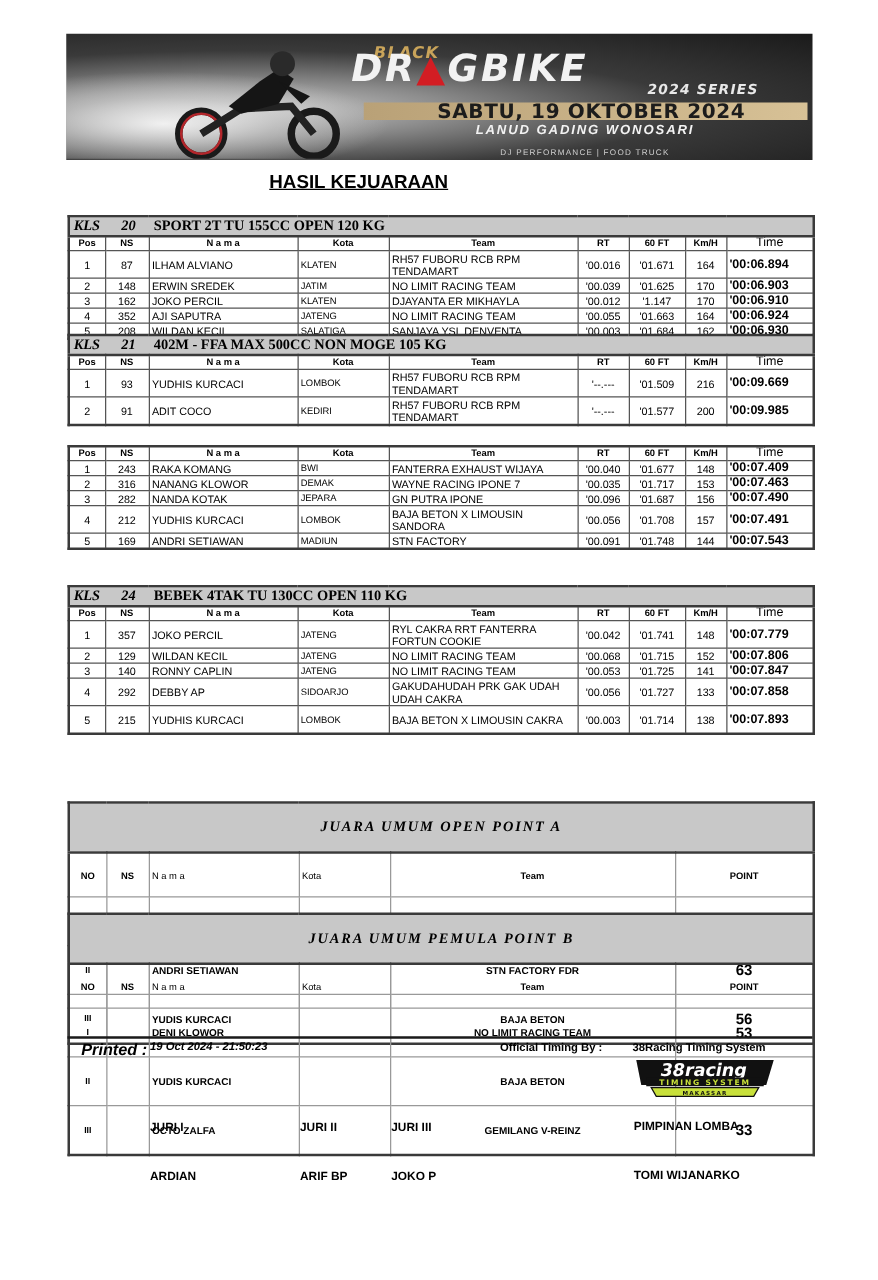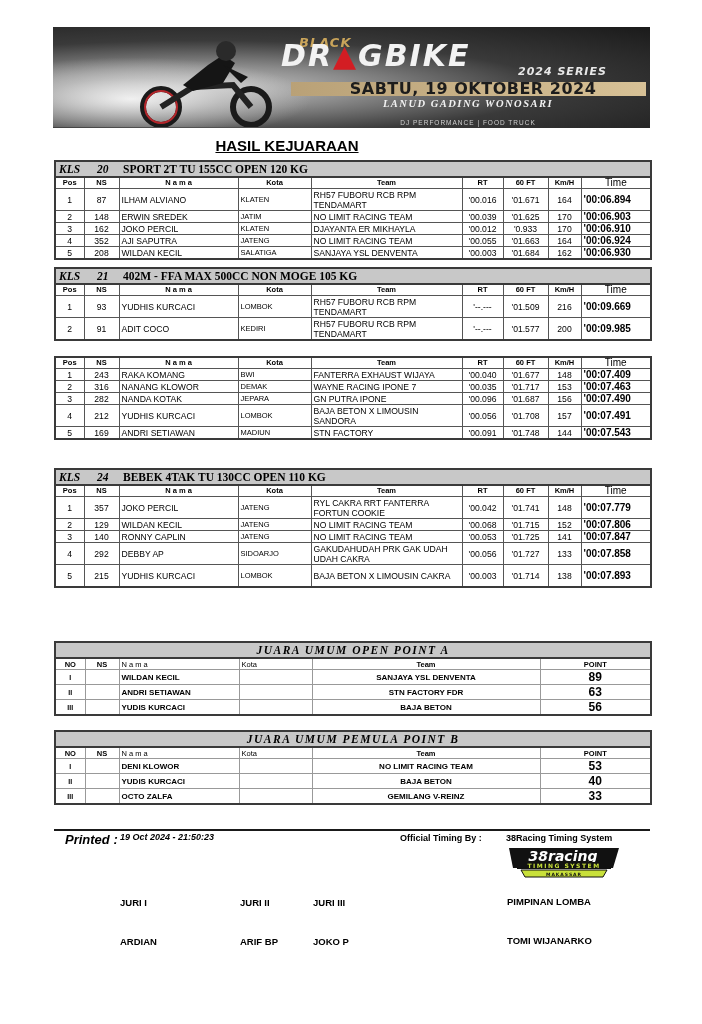--- a/index.html
+++ b/index.html
@@ -14,21 +14,21 @@
   .banner .logo-black { position:absolute; left:246px; top:8px; font-family:"DejaVu Sans", sans-serif; font-weight:bold; font-style:italic;
     font-size:13px; color:#c9a45a; letter-spacing:1px; }
   .banner .logo-drag { position:absolute; left:228px; top:14px; font-family:"DejaVu Sans", sans-serif; font-weight:bold; font-style:italic;
     font-size:30px; color:#f2f2f2; letter-spacing:2px; line-height:30px; }
   .banner .logo-drag .tri { color:#d31d23; }
   .banner .series { position:absolute; left:465px; top:38px; font-family:"DejaVu Sans", sans-serif; font-weight:bold; font-style:italic;
     font-size:11px; color:#e8e8e8; letter-spacing:1px; }
   .banner .dateband { position:absolute; left:238px; top:55px; width:355px; height:14px; background:linear-gradient(90deg,#b9a177,#d7c196); }
   .banner .date { position:absolute; left:250px; top:55px; width:340px; text-align:center; font-family:"DejaVu Sans", sans-serif; font-weight:bold;
     font-size:16px; line-height:14px; color:#1c1c1c; letter-spacing:0.5px; }
-  .banner .venue1, .banner .venue2 { position:absolute; left:240px; width:350px; text-align:center; font-family:Liberation Serif, serif; font-weight:bold; font-style:italic;
+  .banner .venue1, .banner .venue2 { position:absolute; left:240px; width:350px; text-align:center; font-family:Liberation Sans, sans-serif; font-weight:bold; font-style:italic;
     font-size:10.5px; color:#f2f2f2; letter-spacing:1.5px; }
   .banner .venue1 { top:71px; }
   .banner .venue2 { top:84px; }
   .banner .extras { position:absolute; left:255px; top:92px; width:320px; text-align:center; font-size:6.5px; color:#d0d0d0; letter-spacing:1px; }
 
   .page-title { position:absolute; left:0; width:574px; top:137px; text-align:center; font-weight:bold; font-size:15px; text-decoration:underline; }
 
   
   table.race { position:absolute; left:54px; width:596px; border-collapse:collapse; table-layout:fixed; border:2px solid #3a3a3a; }
   table.race td, table.race th { border:1px solid #555; padding:0 2px; font-size:8.6px; line-height:10px; overflow:hidden; white-space:nowrap; }
@@ -39,21 +39,21 @@
   table.race tr.head th.time-h { font-size:10px; font-weight:normal; }
   table.race tr.r td { height:11px; }
   table.race tr.r.tall td { height:21px; }
   table.race td.c { text-align:center; }
   table.race td.team { white-space:normal; }
   table.race td.kota { font-size:7.5px; }
   table.race td.time { font-weight:bold; font-size:10px; }
 
   
   table.pts { position:absolute; left:54px; width:596px; border-collapse:collapse; table-layout:fixed; border:2px solid #3a3a3a; }
-  table.pts td, table.pts th { border:1px solid #999; padding:0 2px; font-size:8px; height:14px; white-space:nowrap; overflow:hidden; }
+  table.pts td, table.pts th { border:1px solid #999; padding:12px 2px; font-size:8px; height:14px; white-space:nowrap; overflow:hidden; }
   table.pts tr.ttl td { background:#c8c8c8; text-align:center; font-family:"Liberation Serif", serif; font-style:italic; font-weight:bold; font-size:11.5px; letter-spacing:1.5px; height:14px; border-bottom:2px solid #3a3a3a; }
   table.pts tr.head th { font-weight:bold; font-size:7.5px; height:10px; }
   table.pts tr.head th.l { text-align:left; font-weight:normal; }
   table.pts td.rank { text-align:center; font-weight:bold; font-size:7px; }
   table.pts td.name { font-weight:bold; }
   table.pts td.team { text-align:center; font-weight:bold; }
   table.pts td.pt { text-align:center; font-weight:bold; font-size:12px; }
 
   .footer-rule { position:absolute; left:54px; top:829px; width:596px; height:2px; background:#1a1a1a; }
   .printed { position:absolute; left:65px; top:832px; font-weight:bold; font-style:italic; font-size:13px; }
@@ -83,21 +83,21 @@
   <div class="series">2024 SERIES</div>
   <div class="dateband"></div>
   <div class="date">SABTU, 19 OKTOBER 2024</div>
   <div class="venue1">LANUD GADING WONOSARI</div>
   <div class="extras">DJ PERFORMANCE  |  FOOD TRUCK</div>
 </div>
 
 <div class="page-title">HASIL KEJUARAAN</div>
 
 <div id="race-tables">
-    <table class="race" style="top: 160px;">
+    <table class="race" style="top: 172px;">
       <colgroup>
         <col style="width:29px">
         <col style="width:35px">
         <col style="width:119px">
         <col style="width:73px">
         <col style="width:151px">
         <col style="width:41px">
         <col style="width:45px">
         <col style="width:33px">
         <col style="width:70px">
@@ -139,21 +139,21 @@
           <td class="c">170</td>
           <td class="time">'00:06.903</td>
         </tr>
         <tr class="r">
           <td class="c">3</td>
           <td class="c">162</td>
           <td class="">JOKO PERCIL</td>
           <td class="kota">KLATEN</td>
           <td class="team">DJAYANTA ER MIKHAYLA</td>
           <td class="c">'00.012</td>
-          <td class="c">'0.933</td>
+          <td class="c">'1.147</td>
           <td class="c">170</td>
           <td class="time">'00:06.910</td>
         </tr>
         <tr class="r">
           <td class="c">4</td>
           <td class="c">352</td>
           <td class="">AJI SAPUTRA</td>
           <td class="kota">JATENG</td>
           <td class="team">NO LIMIT RACING TEAM</td>
           <td class="c">'00.055</td>

